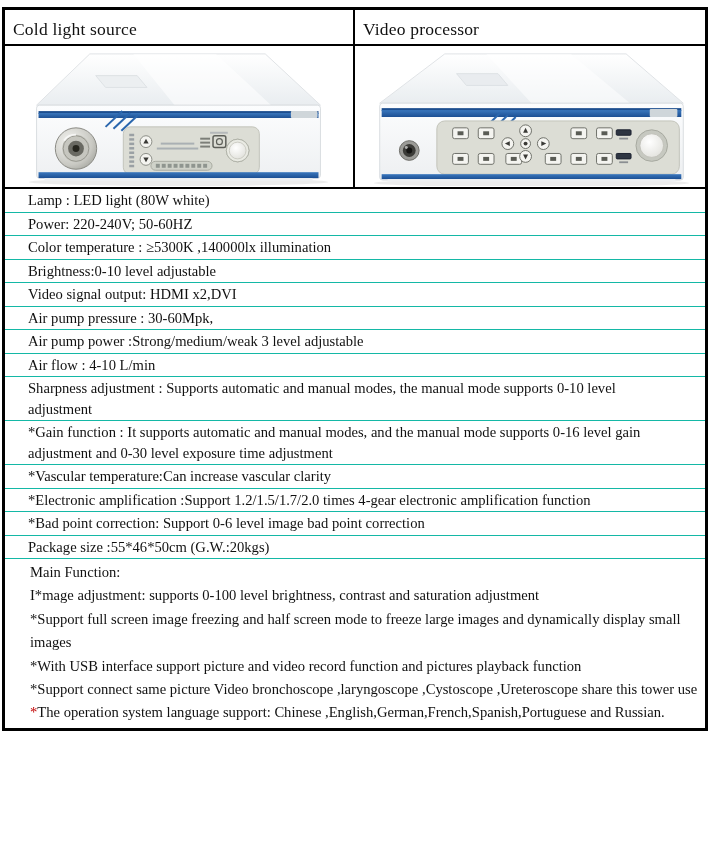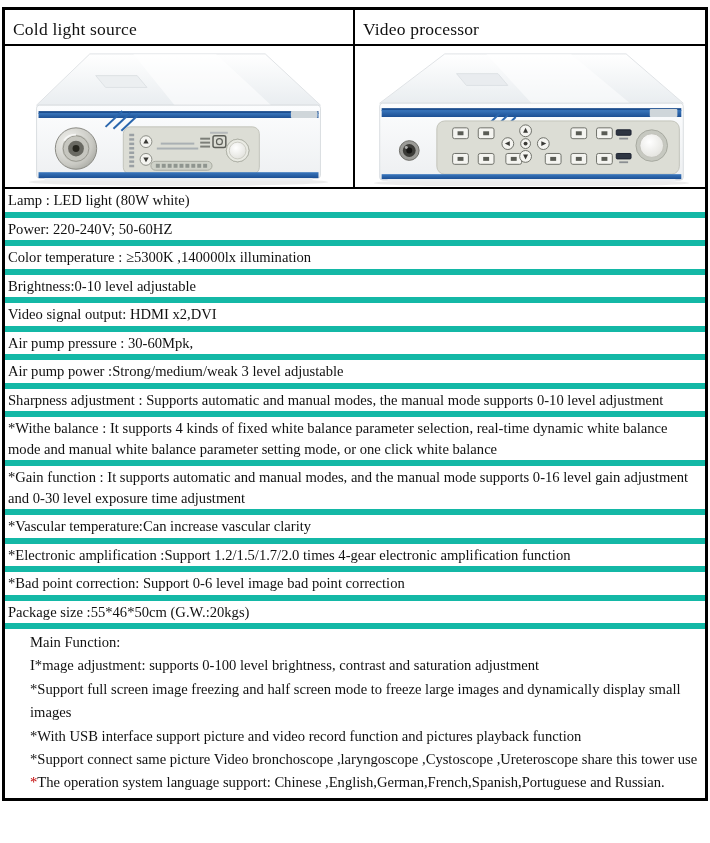--- a/index.html
+++ b/index.html
@@ -14,21 +14,21 @@
               padding:0 0 4px 8px; font-size:17.5px; letter-spacing:.2px; }
   .hdr-cell:first-child { border-right:2px solid #000; }
 
   
   .imgrow { display:flex; border-bottom:2px solid #000; }
   .imgcell { width:50%; height:141px; display:flex; align-items:center;
              justify-content:center; overflow:hidden; background:#fff; }
   .imgcell:first-child { border-right:2px solid #000; }
 
   
-  .row { border-bottom:6px solid #14b8a6; padding:1px 3px; font-size:14.6px;
+  .row { border-bottom:1px solid #14b8a6; padding:1px 23px; font-size:14.6px;
          line-height:20.5px; }
   .row:last-child { border-bottom:none; }
 
   
   .mf { padding:2px 7px 3px 25px; font-size:14.6px; }
   .mf-line { line-height:23.4px; white-space:pre-wrap; }
   .squiggle { text-decoration-style:wavy;
               text-decoration-color:#cf2f2f; text-decoration-thickness:1px;
               text-underline-offset:2.5px; }
   .red-star { color:#c00000; }
@@ -249,22 +249,22 @@
     </div>
   </div>
 
   <div class="row">Lamp : LED light (80W white)</div>
   <div class="row">Power: 220-240V; 50-60HZ</div>
   <div class="row">Color temperature : ≥5300K ,140000lx illumination</div>
   <div class="row">Brightness:0-10 level adjustable</div>
   <div class="row">Video signal output: HDMI x2,DVI</div>
   <div class="row">Air pump pressure : 30-60Mpk,</div>
   <div class="row">Air pump power :Strong/medium/weak 3 level adjustable</div>
+  <div class="row">Air flow : 4-10 L/min</div>
   <div class="row">Sharpness adjustment : Supports automatic and manual modes, the manual mode supports 0-10 level adjustment</div>
-  <div class="row">*Withe balance : It supports 4 kinds of fixed white balance parameter selection, real-time dynamic white balance mode and manual white balance parameter setting mode, or one click white balance</div>
   <div class="row">*Gain function : It supports automatic and manual modes, and the manual mode supports 0-16 level gain adjustment and 0-30 level exposure time adjustment</div>
   <div class="row">*Vascular temperature:Can increase vascular clarity</div>
   <div class="row">*Electronic amplification :Support 1.2/1.5/1.7/2.0 times 4-gear electronic amplification function</div>
   <div class="row">*Bad point correction: Support 0-6 level image bad point correction</div>
   <div class="row">Package size :55*46*50cm (G.W.:20kgs)</div>
 
   <div class="row mf">
     <div class="mf-line">Main Function:</div>
     <div class="mf-line">I*mage adjustment: supports 0-100 level brightness, contrast and saturation adjustment</div>
     <div class="mf-line">*Support full screen image freezing and half screen mode to freeze large images and dynamically display small images</div>

